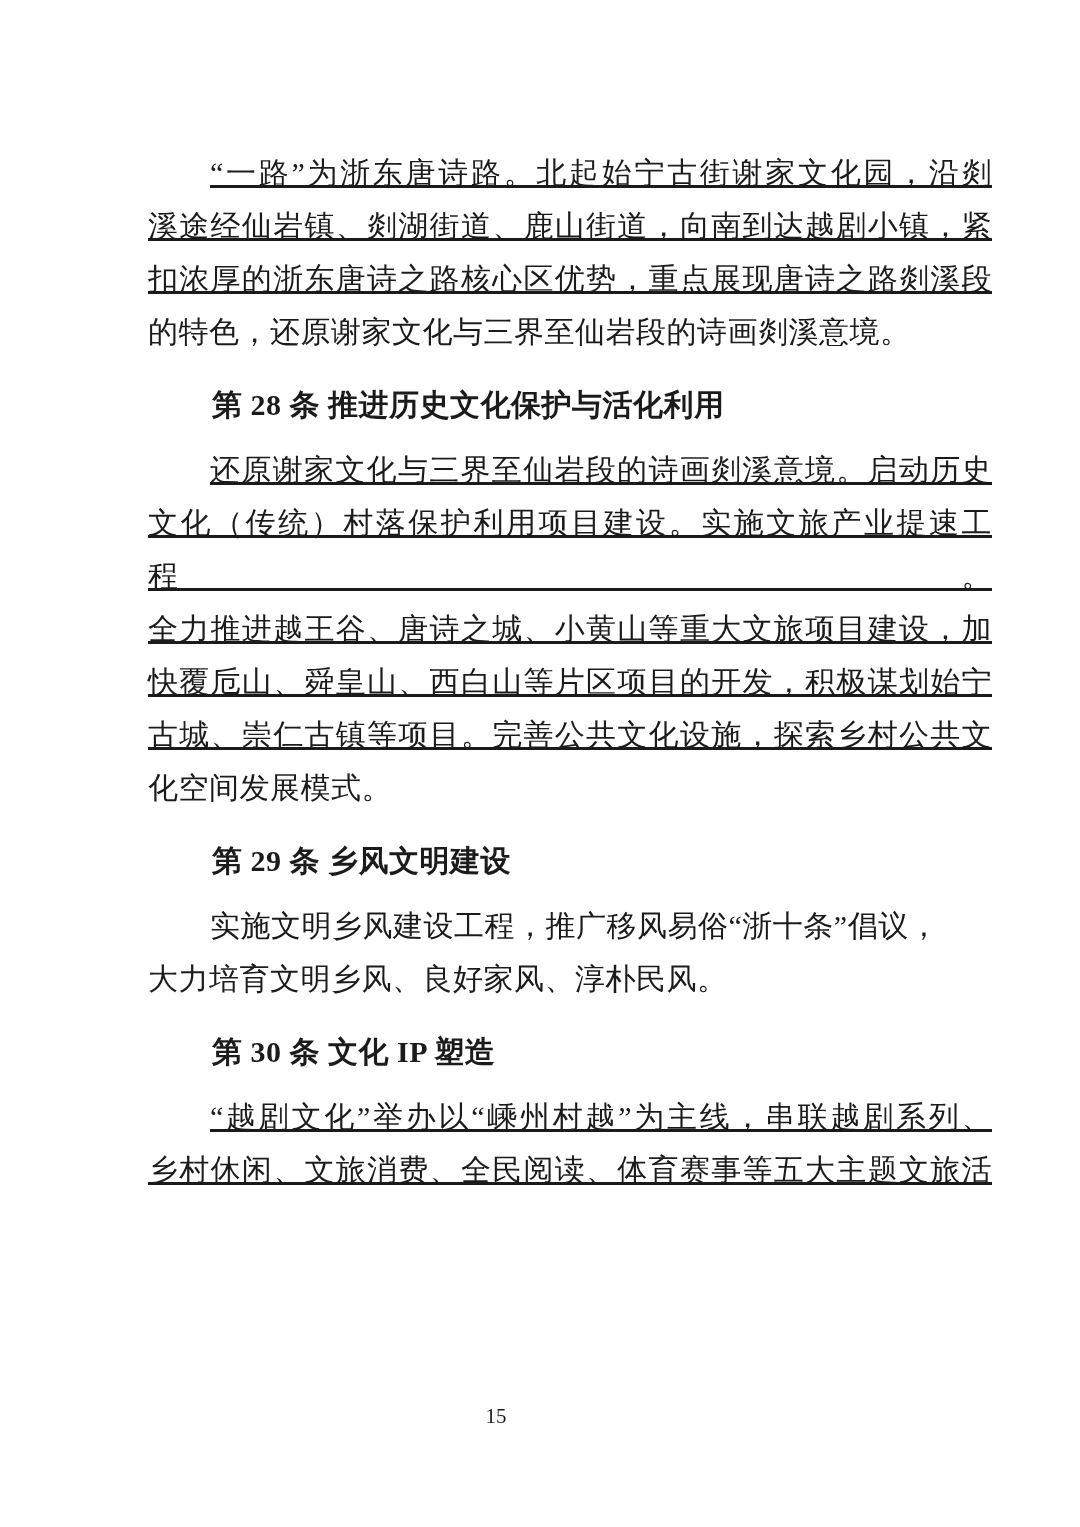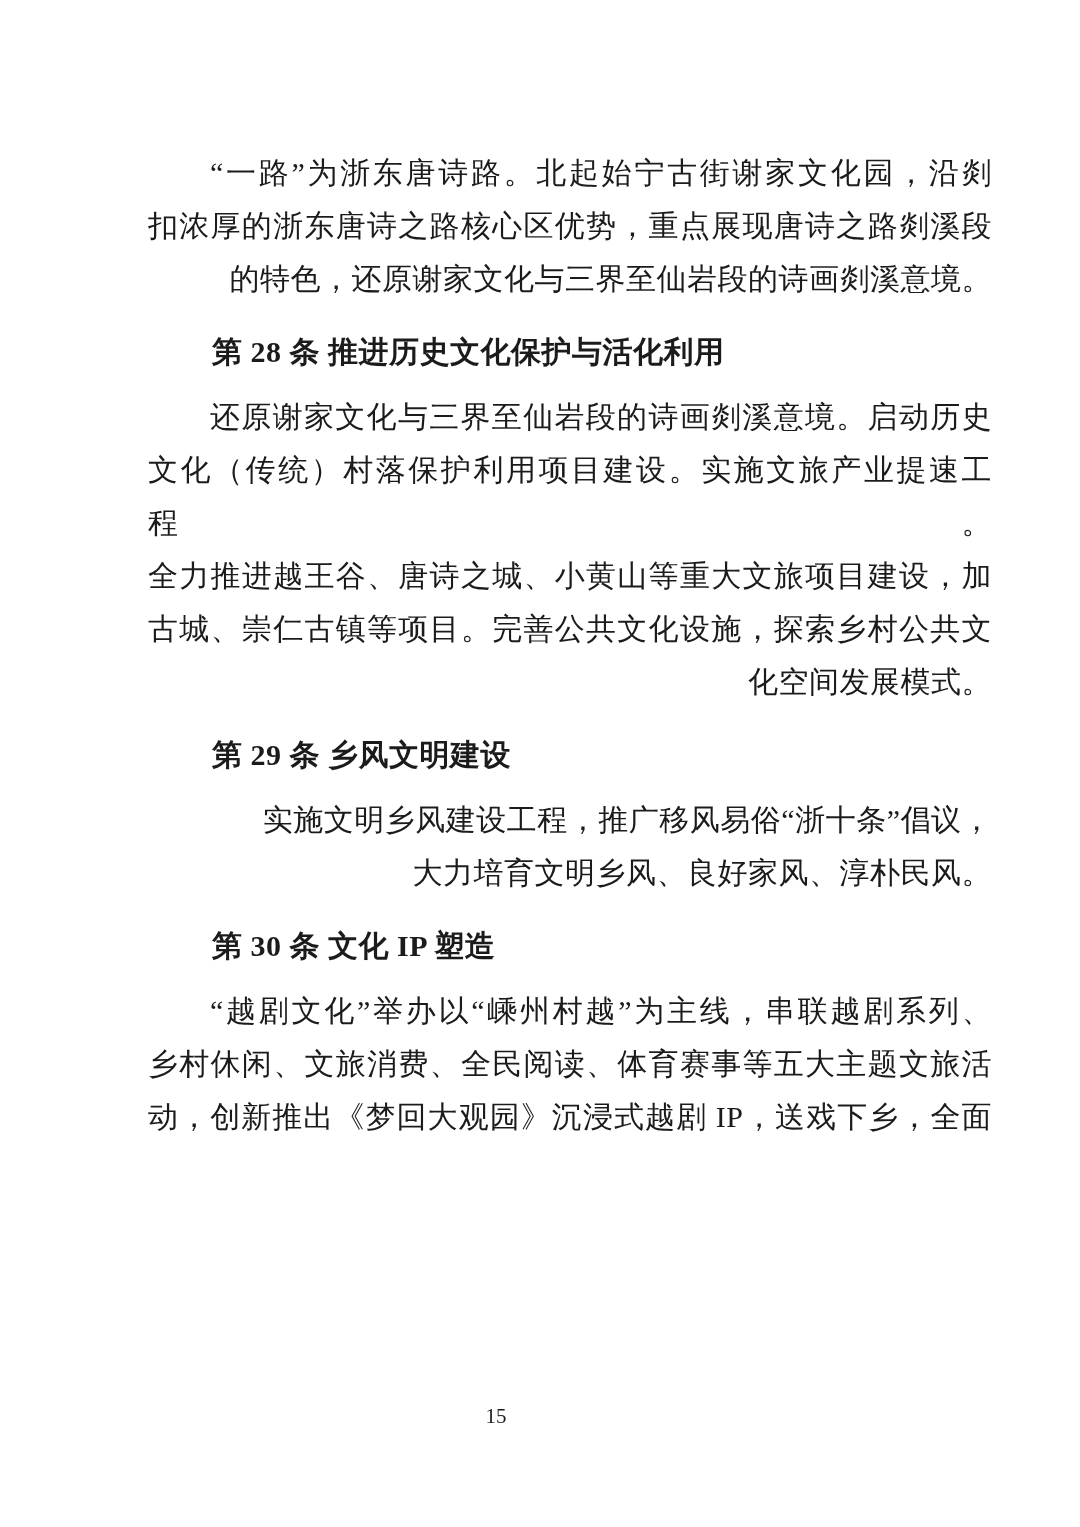--- a/index.html
+++ b/index.html
@@ -17,27 +17,28 @@
   .content {
     box-sizing: border-box;
     padding: 146px 88px 0 148px;
     width: 1080px;
   }
   .paragraph { margin: 0; }
   .line {
     font-size: 30px;
     line-height: 53px;
     white-space: normal;
-    text-align: right;
+    text-align: left;
     letter-spacing: 0.5px;
   }
   .line.stretch {
     text-align: justify;
     text-align-last: justify;
     text-justify: inter-character;
+    text-decoration: underline;
   }
   .line.indent { text-indent: 62px; }
   .heading {
     margin: 20px 0 12px 0;
     font-size: 30px;
     line-height: 53px;
     font-weight: 700;
     text-indent: 64px;
     letter-spacing: 0.5px;
   }
@@ -54,39 +55,40 @@
     color: #1b1b1b;
   }
 </style>
 </head>
 <body>
 
 <div class="page">
   <main class="content">
       <div class="paragraph">
         <div class="line indent stretch">“一路”为浙东唐诗路。北起始宁古街谢家文化园，沿剡</div>
+        <div class="line stretch">溪途经仙岩镇、剡湖街道、鹿山街道，向南到达越剧小镇，紧</div>
         <div class="line stretch">扣浓厚的浙东唐诗之路核心区优势，重点展现唐诗之路剡溪段</div>
         <div class="line">的特色，还原谢家文化与三界至仙岩段的诗画剡溪意境。</div>
       </div>
       <h2 class="heading">第 28 条 推进历史文化保护与活化利用</h2>
       <div class="paragraph">
         <div class="line indent stretch">还原谢家文化与三界至仙岩段的诗画剡溪意境。启动历史</div>
         <div class="line stretch">文化（传统）村落保护利用项目建设。实施文旅产业提速工程。</div>
         <div class="line stretch">全力推进越王谷、唐诗之城、小黄山等重大文旅项目建设，加</div>
+        <div class="line stretch">快覆卮山、舜皇山、西白山等片区项目的开发，积极谋划始宁</div>
         <div class="line stretch">古城、崇仁古镇等项目。完善公共文化设施，探索乡村公共文</div>
         <div class="line">化空间发展模式。</div>
       </div>
       <h2 class="heading">第 29 条 乡风文明建设</h2>
       <div class="paragraph">
         <div class="line indent">实施文明乡风建设工程，推广移风易俗“浙十条”倡议，</div>
         <div class="line">大力培育文明乡风、良好家风、淳朴民风。</div>
       </div>
       <h2 class="heading">第 30 条 文化 IP 塑造</h2>
       <div class="paragraph">
         <div class="line indent stretch">“越剧文化”举办以“嵊州村越”为主线，串联越剧系列、</div>
         <div class="line stretch">乡村休闲、文旅消费、全民阅读、体育赛事等五大主题文旅活</div>
-        <div class="line stretch">动，创新推出《梦回大观园》沉浸式越剧 IP，送戏下乡，全面</div>
       </div>
     </main>
   <div class="footer">
     <span class="page-number">15</span>
   </div>
 </div>
 
 </body></html>

